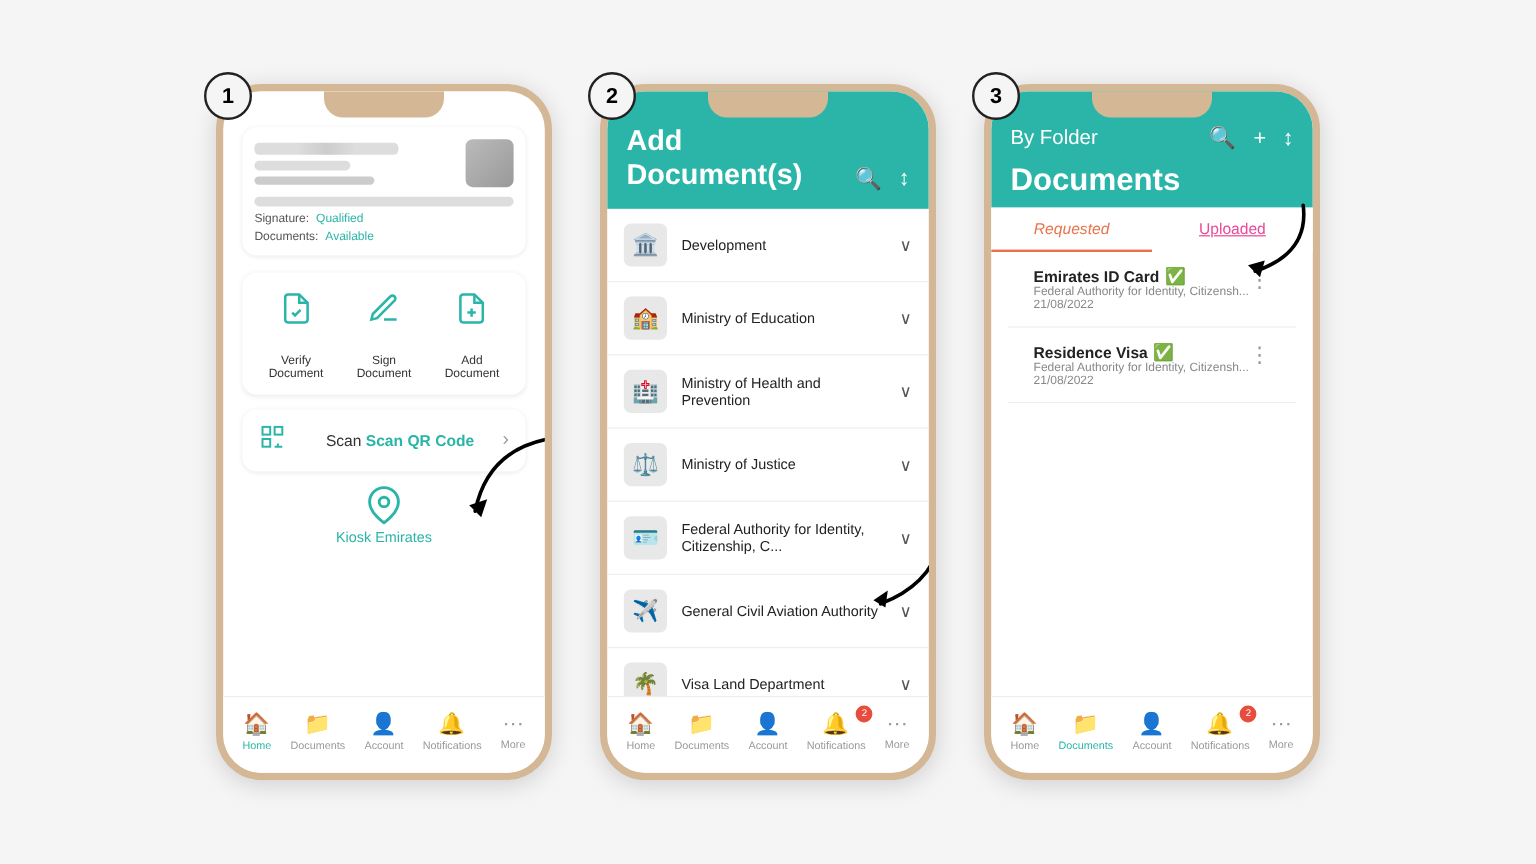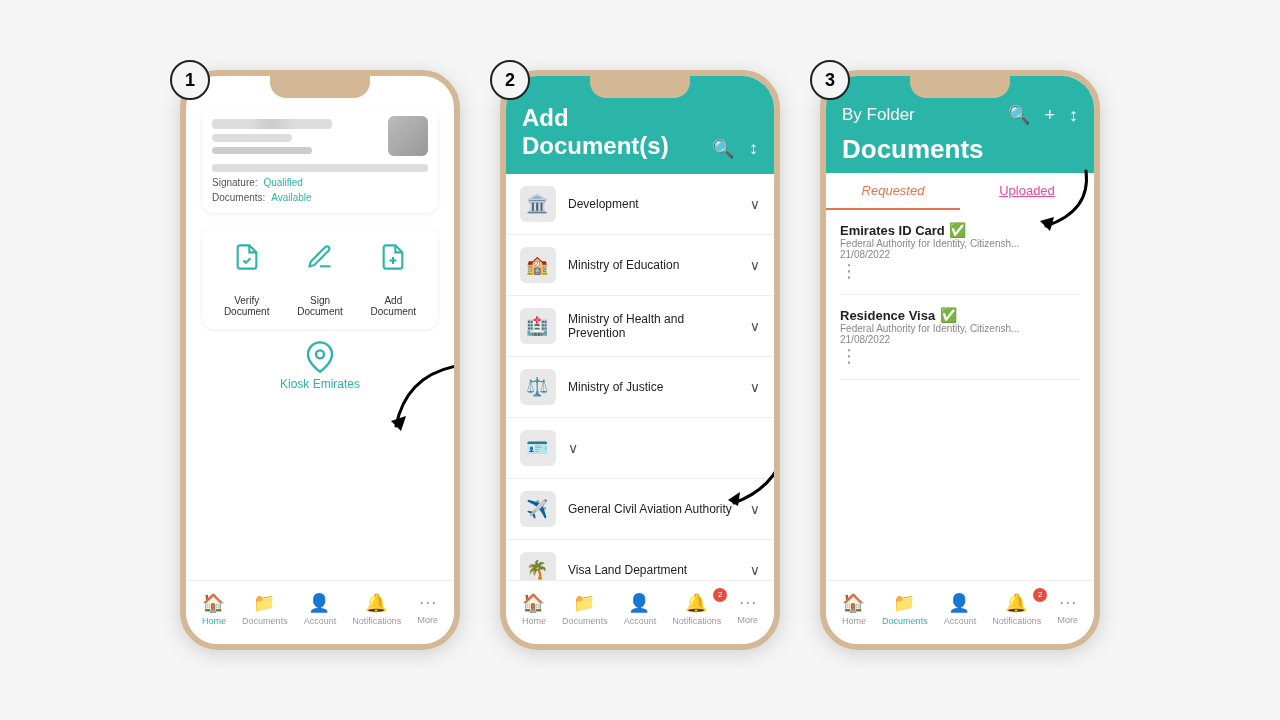--- a/index.html
+++ b/index.html
@@ -345,21 +345,20 @@
     .doc-items-list {
       padding: 0 14px;
     }
 
     .doc-card {
       padding: 12px 0;
       border-bottom: 1px solid #eee;
       display: flex;
       justify-content: center;
       align-items: flex-start;
-      flex-direction: column;
     }
 
     .doc-card-info .doc-title {
       font-size: 13px;
       font-weight: 600;
       color: #222;
       display: flex;
       align-items: center;
       gap: 5px;
     }
@@ -460,20 +459,38 @@
           </div>
           <span style="font-size:10px;color:#333;text-align:center;">Add<br>Document</span>
         </div>
       </div>
 
       <svg class="arrow-svg" style="position:absolute;left:190px;top:270px;width:100px;height:100px;" viewBox="0 0 100 100">
         <path d="M80 20 Q30 30 20 80" stroke="black" stroke-width="3" fill="none" stroke-linecap="round"></path>
         <polygon points="15,75 25,85 30,70" fill="black"></polygon>
       </svg>
 
+      <div class="scan-qr">
+        <span class="scan-icon">
+          <svg width="22" height="22" viewBox="0 0 24 24" fill="none" stroke="#2ab5a8" stroke-width="1.8">
+            <rect x="3" y="3" width="7" height="7"></rect>
+            <rect x="14" y="3" width="7" height="7"></rect>
+            <rect x="3" y="14" width="7" height="7"></rect>
+            <line x1="14" y1="14" x2="14" y2="14"></line>
+            <line x1="17" y1="14" x2="17" y2="14"></line>
+            <line x1="21" y1="14" x2="21" y2="14"></line>
+            <line x1="14" y1="17" x2="14" y2="17"></line>
+            <line x1="21" y1="17" x2="21" y2="17"></line>
+            <line x1="14" y1="21" x2="21" y2="21"></line>
+            <line x1="17" y1="18" x2="17" y2="21"></line>
+          </svg>
+        </span>
+        <span class="scan-text">Scan <span class="qr-label" style="color:#2ab5a8;font-weight:600;">Scan QR Code</span></span>
+        <span class="arrow-right">›</span>
+      </div>
 
       <div style="display:flex;justify-content:center;margin-top:8px;">
         <div class="kiosk-btn">
           <svg width="32" height="32" viewBox="0 0 24 24" fill="none" stroke="#2ab5a8" stroke-width="1.8">
             <path d="M21 10c0 7-9 13-9 13s-9-6-9-13a9 9 0 0 1 18 0z"></path>
             <circle cx="12" cy="10" r="3"></circle>
           </svg>
           <span>Kiosk Emirates</span>
         </div>
       </div>
@@ -537,20 +554,21 @@
       </div>
 
       <div class="doc-list-item">
         <div class="org-icon">⚖️</div>
         <span class="org-name">Ministry of Justice</span>
         <span class="chevron">∨</span>
       </div>
 
       <div class="doc-list-item" style="position:relative;">
         <div class="org-icon">🪪</div>
+        <span class="org-name">Federal Authority for Identity, Citizenship, C...</span>
         <span class="chevron">∨</span>
 
         <svg style="position:absolute;right:-20px;bottom:-40px;width:80px;height:70px;" viewBox="0 0 80 70">
           <path d="M70 5 Q60 40 20 55" stroke="black" stroke-width="3" fill="none" stroke-linecap="round"></path>
           <polygon points="14,52 24,58 26,44" fill="black"></polygon>
         </svg>
       </div>
 
       <div class="doc-list-item">
         <div class="org-icon">✈️</div>

